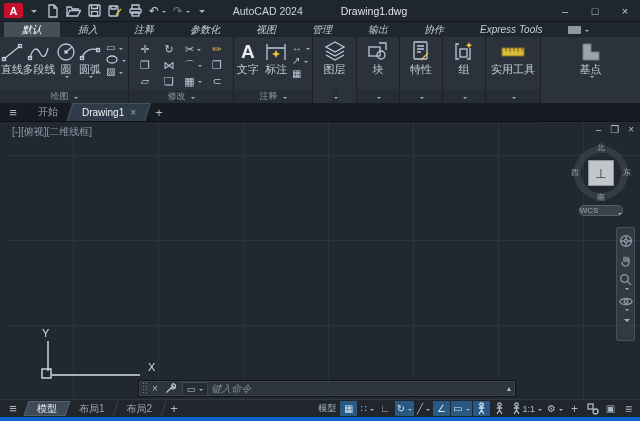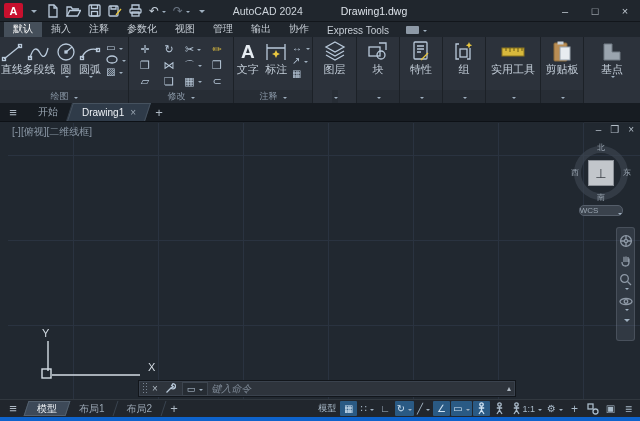--- a/index.html
+++ b/index.html
@@ -16,21 +16,21 @@
   .tb-title { position:absolute; left:0; right:0; text-align:center; font-size:10.5px; color:#ccd3da; pointer-events:none; }
   .tb-title .doc { margin-left:14px; color:#dde3ea;padding-left:24px; }
   .tb-win { margin-left:auto; display:flex; }
   .tb-win span { width:30px; text-align:center; color:#c2cad2; font-size:11px; line-height:22px; }
 
   .car { display:inline-block; width:0; height:0; border:3px solid transparent; border-top-color:#9fb0c0; margin-left:2px; position:relative; top:2px; }
   .car.sm { border-width:2.5px; }
 
   
   #ribbon-tabs { position:absolute; top:22px; left:0; right:0; height:15px; background:#20262d; display:flex; align-items:stretch; padding-left:4px; font-size:10px; }
-  .rtab { padding:1px 9px; color:#c6cdd5; display:flex; align-items:flex-end; }
+  .rtab { padding:1px 18px; color:#c6cdd5; display:flex; align-items:center;font-style:italic; }
   .rtab.active { background:#454f5a; color:#fff; }
   .rtab-extra { display:flex; align-items:center; gap:2px; margin-left:8px; }
   .rtab-extra .pic { width:13px; height:8px; background:#8d99a6; border-radius:1px; display:inline-block; }
 
   
   #ribbon { position:absolute; top:37px; left:0; right:0; height:66px; background:#1c2127; display:flex; gap:1px; }
   .panel { background:#2c323b; display:flex; flex-direction:column; }
   .panel .pc { flex:1; display:flex; align-items:flex-start; justify-content:center; padding-top:2px; }
   .panel .pl { height:13px; background:#272d35; display:flex; align-items:center; justify-content:center; gap:3px; font-size:9px; color:#8b99a8; }
   .bigbtn { width:30px; display:flex; flex-direction:column; align-items:center; }
@@ -437,37 +437,20 @@
               </svg>
             </span>
           <span class="lb">实用工具</span>
         </div>
       </div>
       <div class="pl">
           <i class="car sm"></i>
         </div>
     </div>
 
-    <div class="panel" style="width:42px;">
-      <div class="pc">
-        <div class="bigbtn" style="width:40px;">
-          <span class="ic">
-              <svg width="22" height="24" viewBox="0 0 22 24">
-                <rect x="3" y="3" width="13" height="18" rx="1" fill="#b98d54" stroke="#8a6a3a"></rect>
-                <rect x="6.5" y="1.5" width="6" height="3" fill="#c9d2da"></rect>
-                <rect x="9" y="7" width="10" height="13" fill="#e8ecf0" stroke="#9aa4ae"></rect>
-              </svg>
-            </span>
-          <span class="lb">剪贴板</span>
-        </div>
-      </div>
-      <div class="pl">
-          <i class="car sm"></i>
-        </div>
-    </div>
 
     <div class="panel" style="flex:1;gap:32px;">
       <div class="pc">
         <div class="bigbtn" style="width:44px;">
           <span class="ic">
               <svg width="24" height="22" viewBox="0 0 24 22">
                 <path d="M4 3 h8 v8 h8 v8 H4 z" fill="#9aa4ae" stroke="#707a84"></path>
               </svg>
             </span>
           <span class="lb">基点</span>

